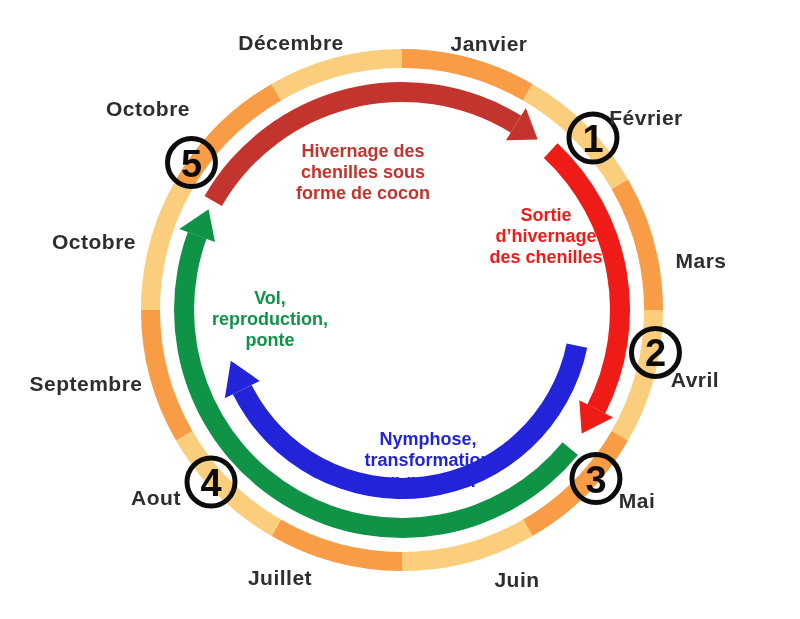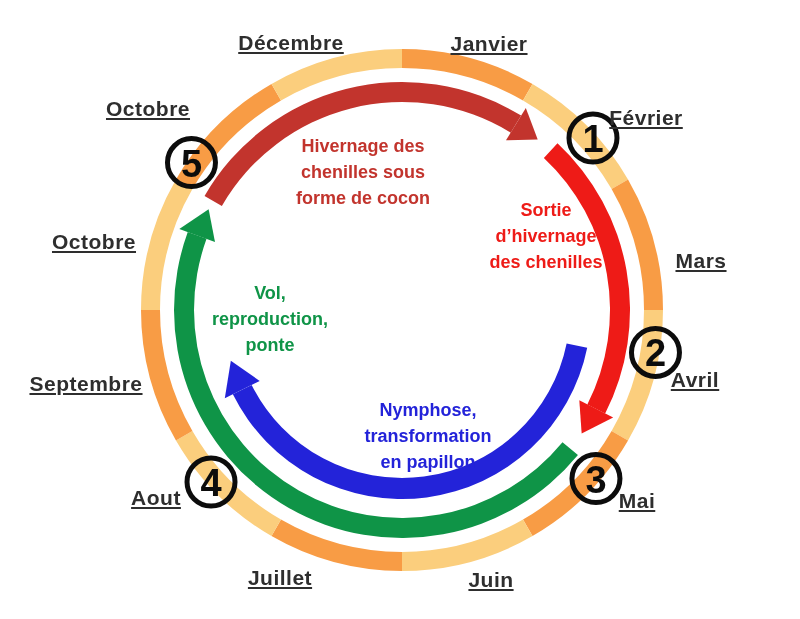--- a/index.html
+++ b/index.html
@@ -3,25 +3,25 @@
 <meta charset="utf-8">
 <style>
   html,body{margin:0;padding:0;background:#ffffff;}
   #stage{
     position:relative;width:800px;height:619px;overflow:hidden;background:#ffffff;
     font-family:"Liberation Sans",sans-serif;
   }
   #diagram-svg{position:absolute;left:0;top:0;}
   .month-label{
     position:absolute;transform:translate(-50%,-50%);
-    font-size:21px;font-weight:700;color:#2e2e2e;letter-spacing:.5px;white-space:nowrap;text-decoration:underline;
+    font-size:21px;font-weight:700;color:#2e2e2e;letter-spacing:.5px;white-space:nowrap;
   }
   .phase-label{
     position:absolute;transform:translate(-50%,-50%);
-    font-size:18px;font-weight:700;line-height:26px;text-align:center;white-space:pre-line;
+    font-size:18px;font-weight:700;line-height:21px;text-align:center;white-space:pre-line;
   }
   .marker-number{
     position:absolute;transform:translate(-50%,-50%);
     font-size:38px;font-weight:700;color:#0c0c0c;line-height:1;
   }
 </style>
 </head>
 <body>
 
 <div id="stage">
@@ -52,35 +52,35 @@
       <circle cx="595.9603621172523" cy="478.60717045056043" r="24" fill="none" stroke="#0c0c0c" stroke-width="5"></circle>
       <circle cx="211.01177985230973" cy="481.9665658342266" r="24" fill="none" stroke="#0c0c0c" stroke-width="5"></circle>
       <circle cx="191.47792461772912" cy="162.59085585778118" r="24" fill="none" stroke="#0c0c0c" stroke-width="5"></circle>
     </svg>
 
   <div class="month-label" style="left:489px;top:44px">Janvier</div>
   <div class="month-label" style="left:646px;top:118px">Février</div>
   <div class="month-label" style="left:701px;top:261px">Mars</div>
   <div class="month-label" style="left:695px;top:380px">Avril</div>
   <div class="month-label" style="left:637px;top:501px">Mai</div>
-  <div class="month-label" style="left:491px;top:580px">Juin</div>
+  <div class="month-label" style="left:517px;top:580px">Juin</div>
   <div class="month-label" style="left:280px;top:578px">Juillet</div>
   <div class="month-label" style="left:156px;top:498px">Aout</div>
   <div class="month-label" style="left:86px;top:384px">Septembre</div>
   <div class="month-label" style="left:94px;top:242px">Octobre</div>
   <div class="month-label" style="left:148px;top:109px">Octobre</div>
   <div class="month-label" style="left:291px;top:43px">Décembre</div>
 
   <div class="phase-label" style="left: 363px; top: 172px; color: rgb(194, 52, 45);">Hivernage des
 chenilles sous
 forme de cocon</div>
   <div class="phase-label" style="left: 546px; top: 236px; color: rgb(238, 27, 23);">Sortie
 d’hivernage
 des chenilles</div>
-  <div class="phase-label" style="left: 428px; top: 436px; color: rgb(35, 35, 217);">Nymphose,
+  <div class="phase-label" style="left: 428px; top: 460px; color: rgb(35, 35, 217);">Nymphose,
 transformation
 en papillon</div>
   <div class="phase-label" style="left: 270px; top: 307px; color: rgb(15, 148, 71); margin-top: 12px;">Vol,
 reproduction,
 ponte</div>
 
   <div class="marker-number" style="left: 592.988px; top: 139.033px;">1</div>
   <div class="marker-number" style="left: 655.475px; top: 353.417px;">2</div>
   <div class="marker-number" style="left: 595.96px; top: 479.607px;">3</div>
   <div class="marker-number" style="left: 211.012px; top: 482.967px;">4</div>

